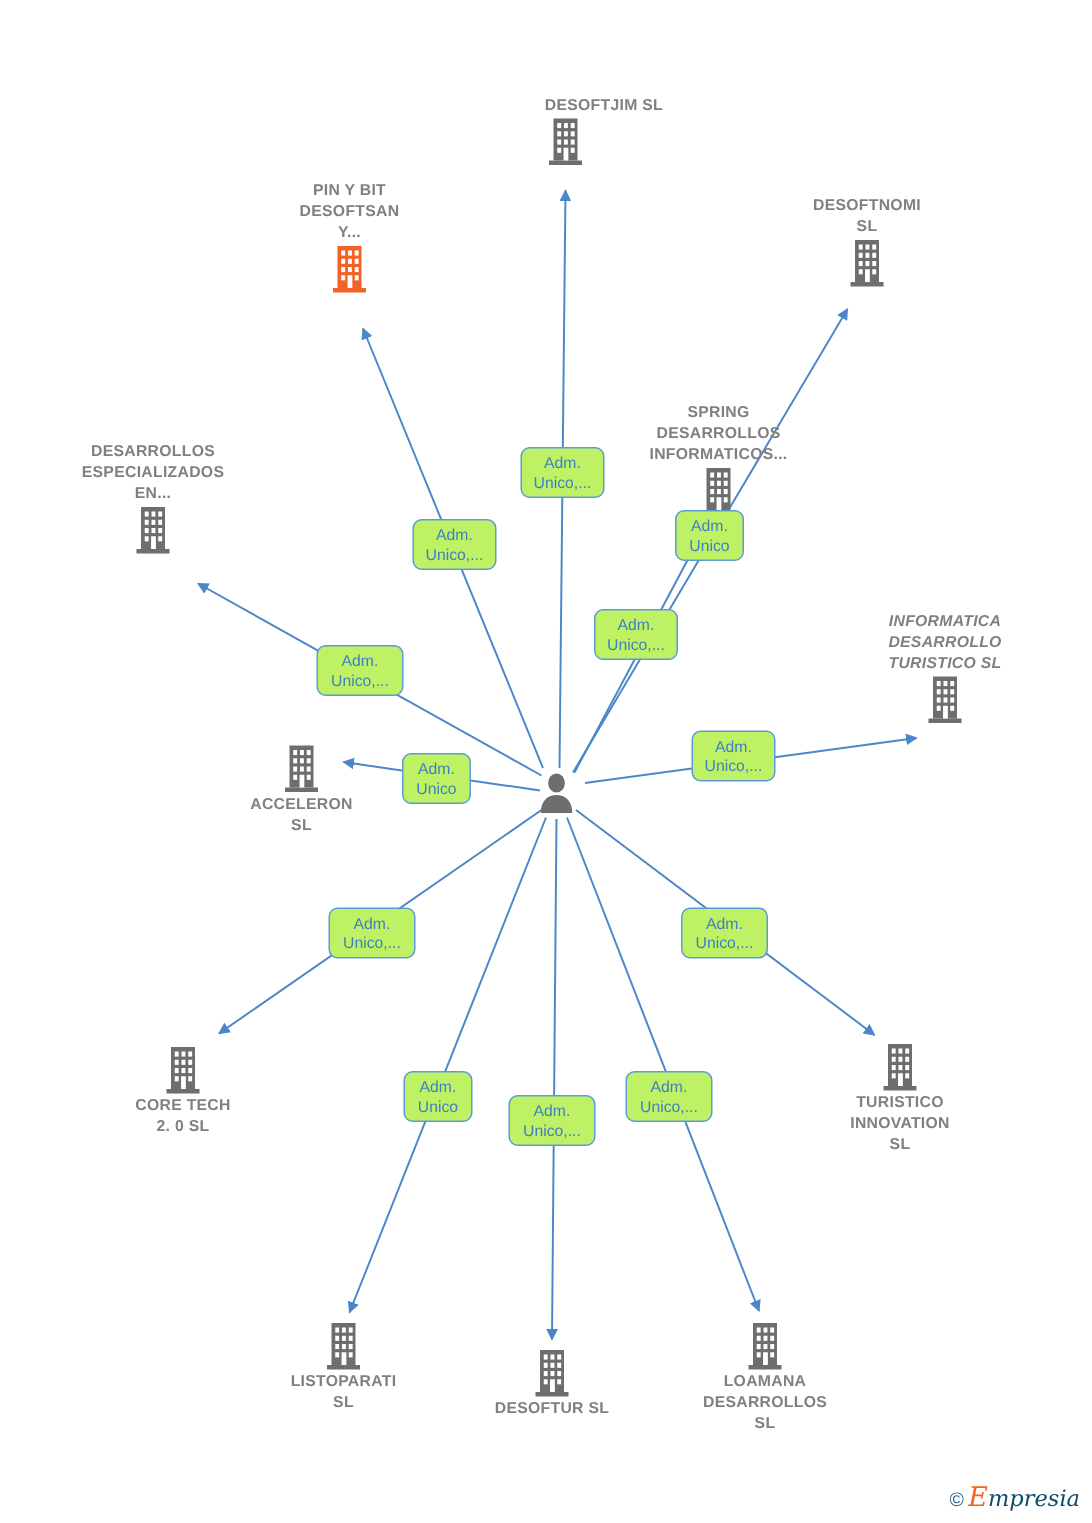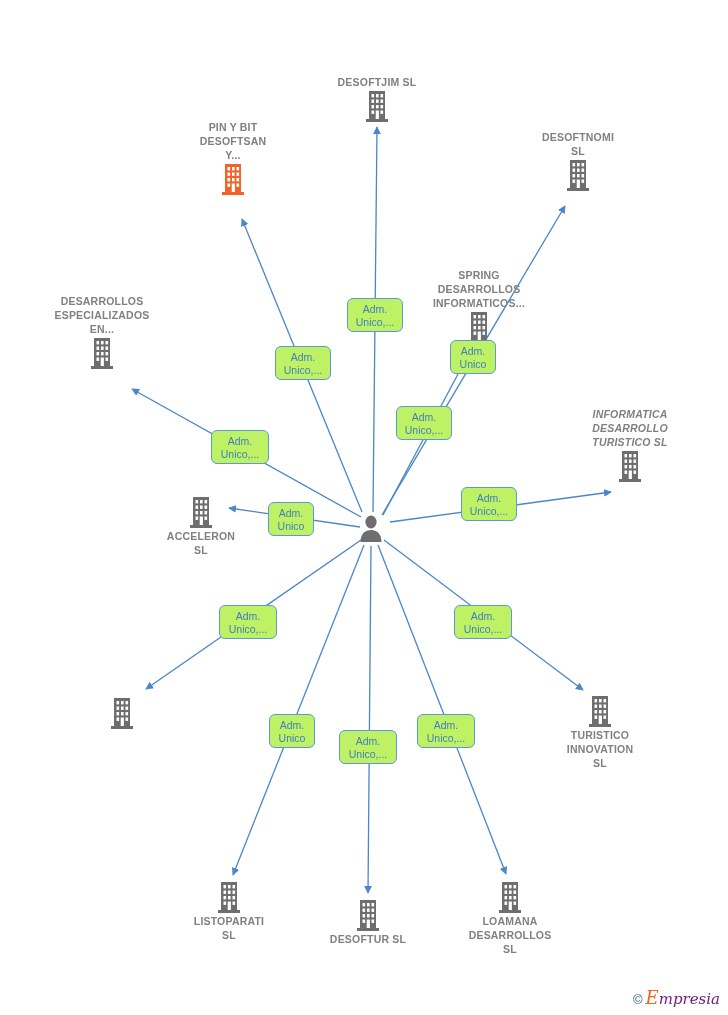--- a/index.html
+++ b/index.html
@@ -84,21 +84,21 @@
     font-family: "Liberation Sans", sans-serif;
     font-size: 13px;
     color: #2a6496;
     margin-right: 3px;
   }
   .watermark .brand-first {
     color: #f26522;
     font-size: 18px;
   }
   .watermark .brand-rest {
-    color: #701a75;
+    color: #0c4a6e;
   }
 </style>
 </head>
 <body>
 
 <div id="graph">
 
   <svg id="edge-layer" viewBox="0 0 728 1015" xmlns="http://www.w3.org/2000/svg">
     <defs>
       <marker id="arrow" viewBox="0 0 10 10" refX="9" refY="5" markerWidth="6" markerHeight="6" orient="auto-start-reverse">
@@ -115,21 +115,21 @@
         <line x1="360" y1="527" x2="229" y2="508" stroke="#4a86c8" stroke-width="1.3" marker-end="url(#arrow)"></line>
         <line x1="361" y1="540" x2="146" y2="689" stroke="#4a86c8" stroke-width="1.3" marker-end="url(#arrow)"></line>
         <line x1="384" y1="540" x2="583" y2="690" stroke="#4a86c8" stroke-width="1.3" marker-end="url(#arrow)"></line>
         <line x1="364" y1="545" x2="233" y2="875" stroke="#4a86c8" stroke-width="1.3" marker-end="url(#arrow)"></line>
         <line x1="371" y1="546" x2="368" y2="893" stroke="#4a86c8" stroke-width="1.3" marker-end="url(#arrow)"></line>
         <line x1="378" y1="545" x2="506" y2="874" stroke="#4a86c8" stroke-width="1.3" marker-end="url(#arrow)"></line>
       </g>
   </svg>
 
   <div id="nodes-group">
-      <div class="node" style="left: 377px; top: 75px;">
+      <div class="node" style="left: 377px; top: 63px; text-align: right;">
         <div class="node-label">DESOFTJIM  SL</div>
         <svg viewBox="0 0 30 34" class="node-icon">
           <g fill="#6e6e6e">
             <path d="M7 2 h16 v28 h-16 z"></path>
             <rect x="4" y="30" width="22" height="3"></rect>
           </g>
           <g fill="#ffffff">
             <rect x="9.5" y="5" width="2.6" height="3.4"></rect>
             <rect x="14" y="5" width="2.6" height="3.4"></rect>
             <rect x="18.5" y="5" width="2.6" height="3.4"></rect>
@@ -307,20 +307,22 @@
             <rect x="14" y="10.5" width="2.6" height="3.4"></rect>
             <rect x="18.5" y="10.5" width="2.6" height="3.4"></rect>
             <rect x="9.5" y="16" width="2.6" height="3.4"></rect>
             <rect x="14" y="16" width="2.6" height="3.4"></rect>
             <rect x="18.5" y="16" width="2.6" height="3.4"></rect>
             <rect x="9.5" y="21.5" width="2.6" height="3.4"></rect>
             <rect x="18.5" y="21.5" width="2.6" height="3.4"></rect>
             <rect x="13.7" y="21.5" width="3.2" height="8.5"></rect>
           </g>
         </svg>
+        <div class="node-label">CORE TECH
+2. 0  SL</div>
       </div>
       <div class="node" style="left: 600px; top: 694px;">
         <svg viewBox="0 0 30 34" class="node-icon">
           <g fill="#6e6e6e">
             <path d="M7 2 h16 v28 h-16 z"></path>
             <rect x="4" y="30" width="22" height="3"></rect>
           </g>
           <g fill="#ffffff">
             <rect x="9.5" y="5" width="2.6" height="3.4"></rect>
             <rect x="14" y="5" width="2.6" height="3.4"></rect>

